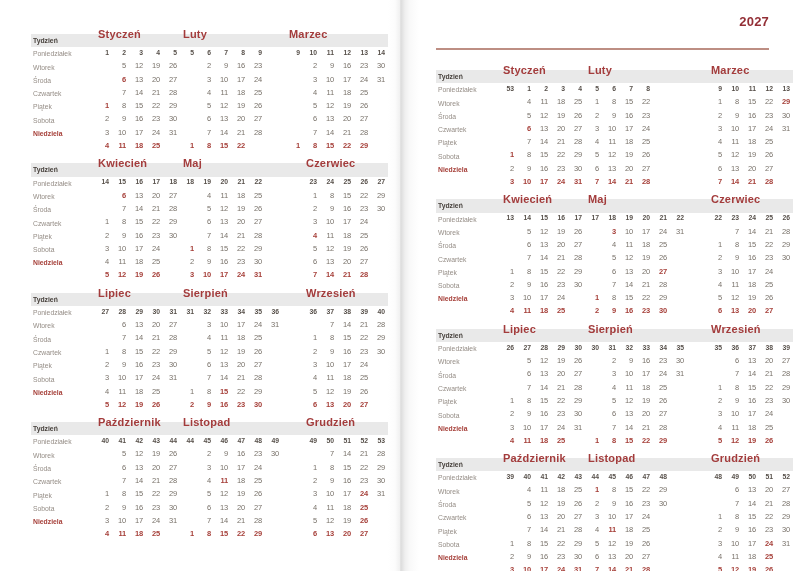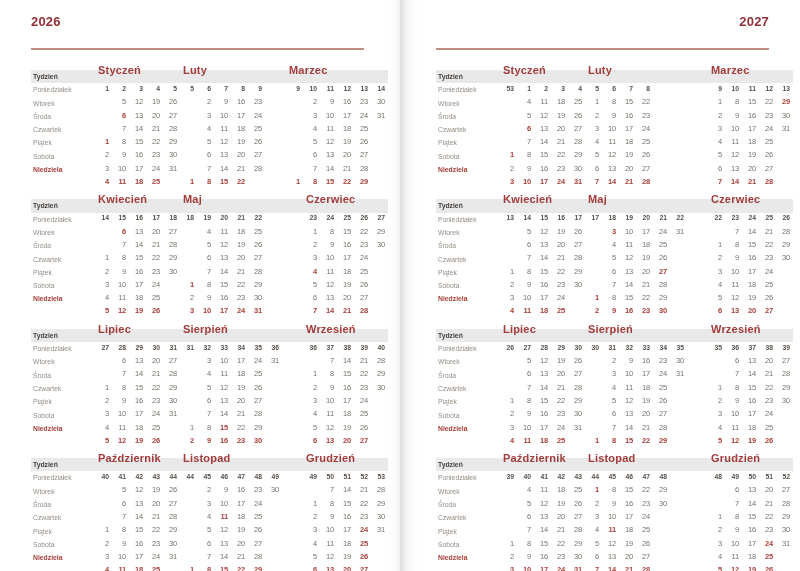--- a/index.html
+++ b/index.html
@@ -41,24 +41,20 @@
   .m-weeks .cell { font-size:6.8px; font-weight:700; color:var(--weeknum); }
   .m-days  .cell { font-size:7.5px; color:var(--daynum); letter-spacing:-0.2px; }
   .m-days.sun .cell { color:var(--red); font-weight:700; }
   .cell.red { color:var(--red) !important; font-weight:700; }
 </style>
 </head>
 <body>
 
 <div class="spread">
   <div class="page left">
-    <div class="year-block">
-      <div class="year">2026</div>
-      <div class="year-rule"></div>
-    </div>
     <div class="rows">
         <div class="month-row">
           <div class="strip"></div>
           <div class="labels">
             <div class="title-spacer"></div>
             <div class="wk-label">Tydzień</div>
             <div class="day-label">Poniedziałek</div>
             <div class="day-label">Wtorek</div>
             <div class="day-label">Środa</div>
             <div class="day-label">Czwartek</div>

